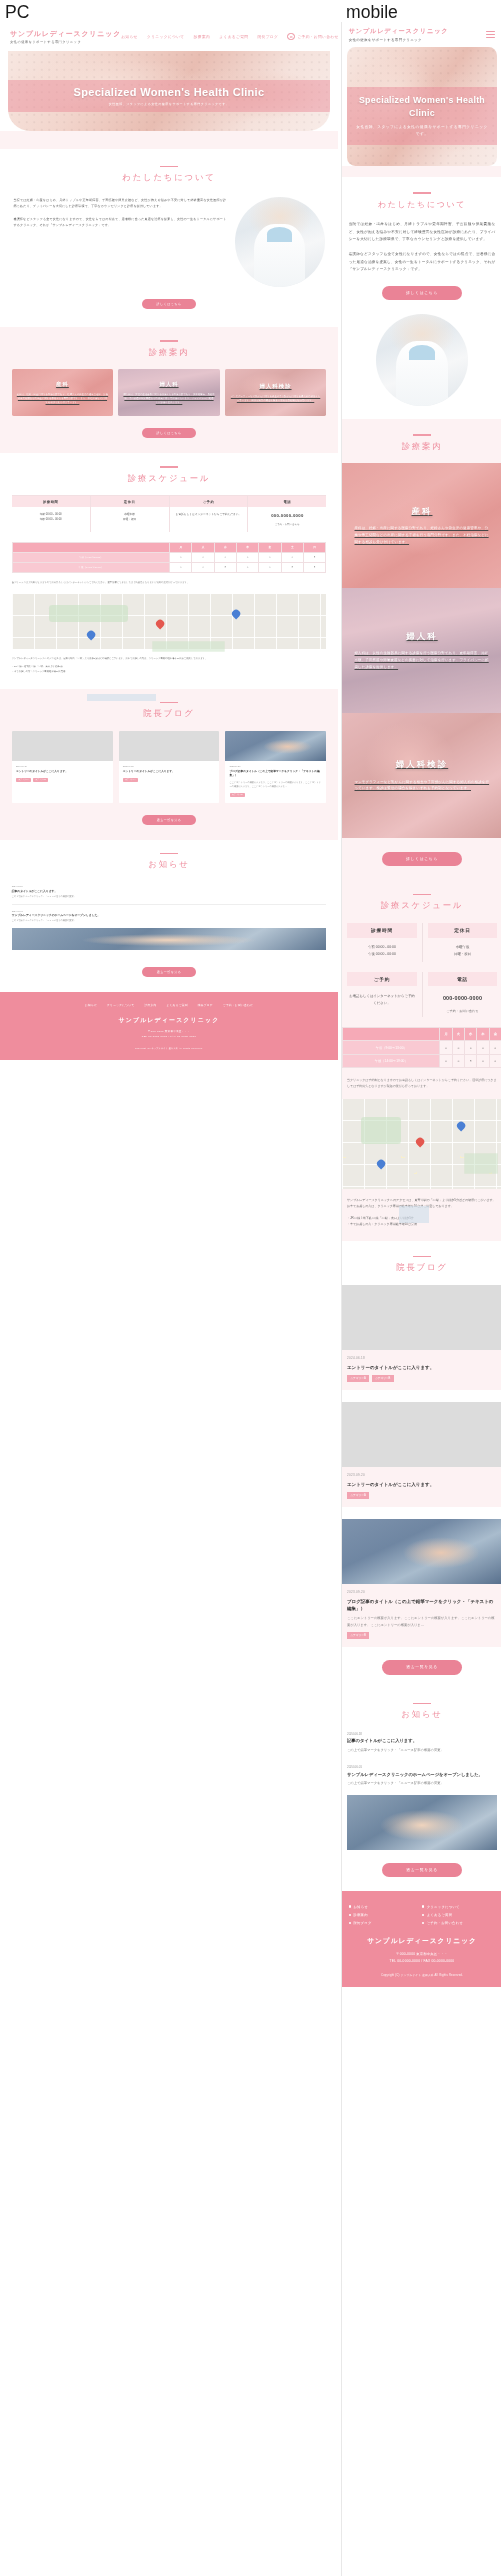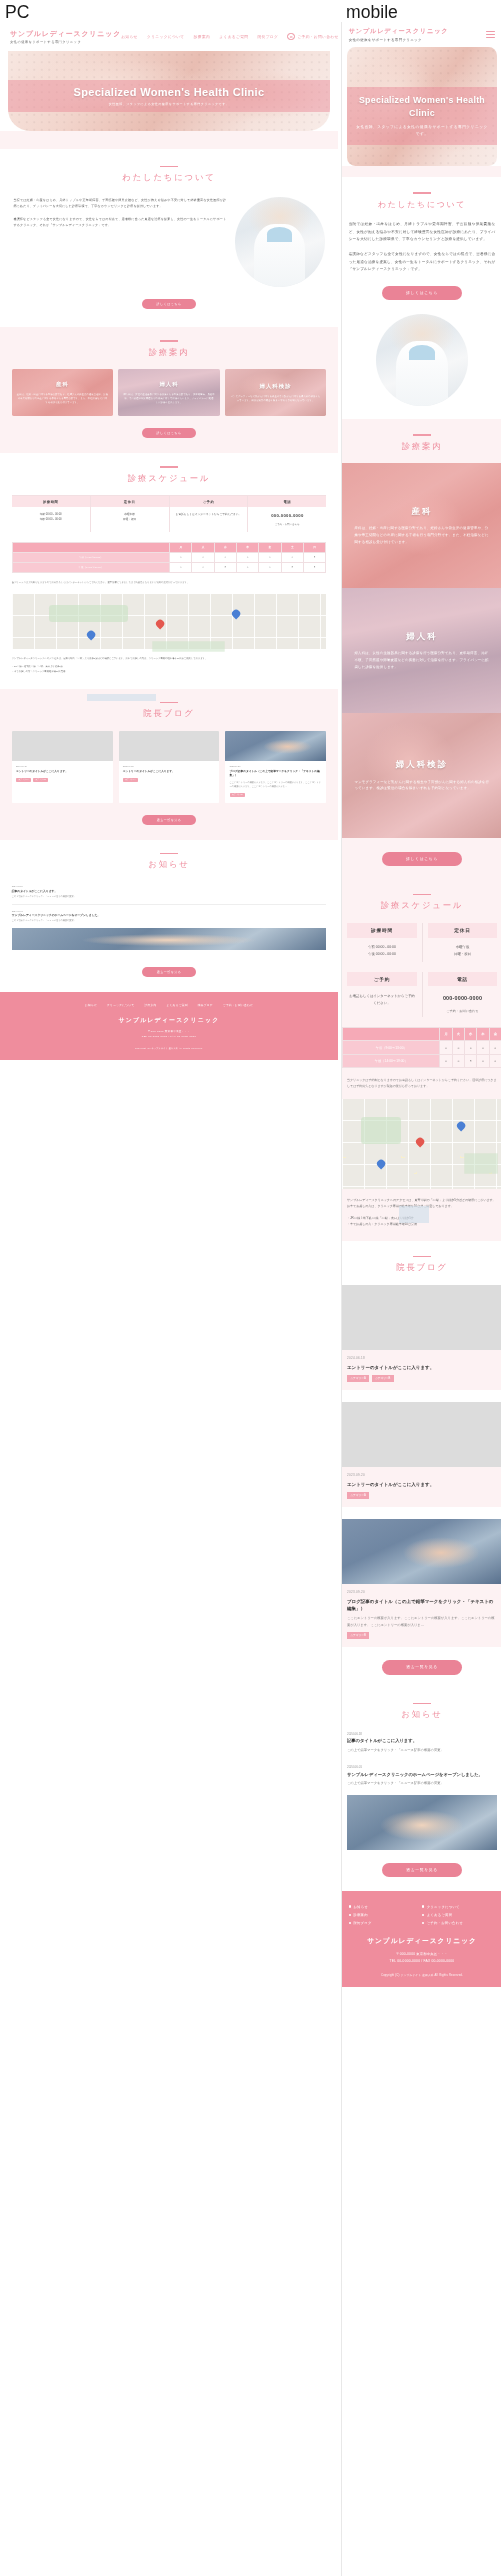--- a/index.html
+++ b/index.html
@@ -138,21 +138,21 @@
     display:block; margin:11.7px auto 0; width:54px; height:10px; line-height:10px;
     background:#ea8396; color:#fff; border-radius:16.7px; text-align:center;
     font-size:3px; letter-spacing:0.5px; border:none; cursor:pointer;
   }
 
   
   .pc-services{ background:#fdf2f3; padding:13.4px 0 15px; }
   .svc-row{ display:flex; gap:5px; padding:11.7px 11.7px 0; }
   .svc-card{ flex:1; height:47px; position:relative; border-radius:1.7px; overflow:hidden; }
   .svc-veil{ position:absolute; inset:0; background:rgba(225,120,135,.34); }
-  .svc-in{ position:absolute; inset:0; display:flex; flex-direction:column; align-items:center; justify-content:center; padding:3.3px 5px; z-index:3;}
+  .svc-in{ position:absolute; inset:0; display:flex; flex-direction:column; align-items:center; justify-content:center; padding:3.3px 5px; z-index:3;text-decoration:underline;}
   .svc-in h3{ color:#fff; font-size:5.4px; letter-spacing:1px; font-weight:700; text-shadow:0 0.8px 1.7px rgba(0,0,0,.2);}
   .svc-in p{ color:#fff; font-size:2.2px; line-height:1.9; margin-top:4.2px; text-align:center; letter-spacing:0.2px;}
 
   
   .pc-sched{ padding:13.4px 0 15px; }
   .sched-grid{ display:flex; border-top:0.8px solid #f2dfe2; margin:11.7px 11.7px 0; }
   .sched-col{ flex:1; border-right:0.8px solid #f2dfe2; }
   .sched-col:last-child{ border-right:none; }
   .sched-head{ background:#fbe3e7; color:#444; font-size:3.3px; font-weight:700; text-align:center; padding:3.3px 0; letter-spacing:0.5px;}
   .sched-body{ text-align:center; padding:5px 1.7px; font-size:2.7px; line-height:1.9; color:#555; }

